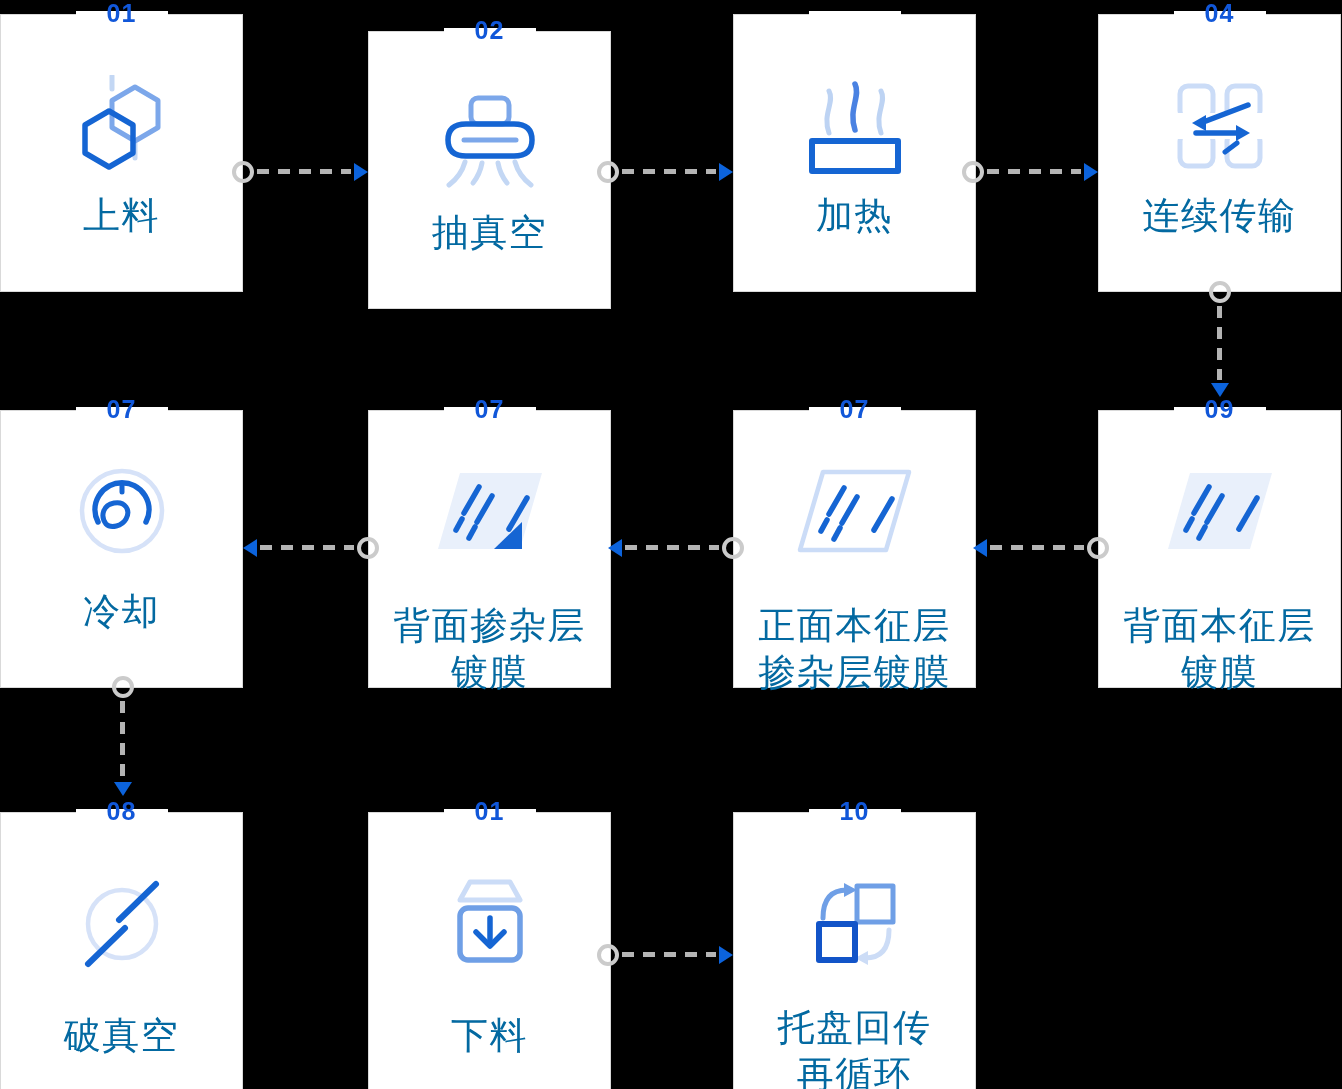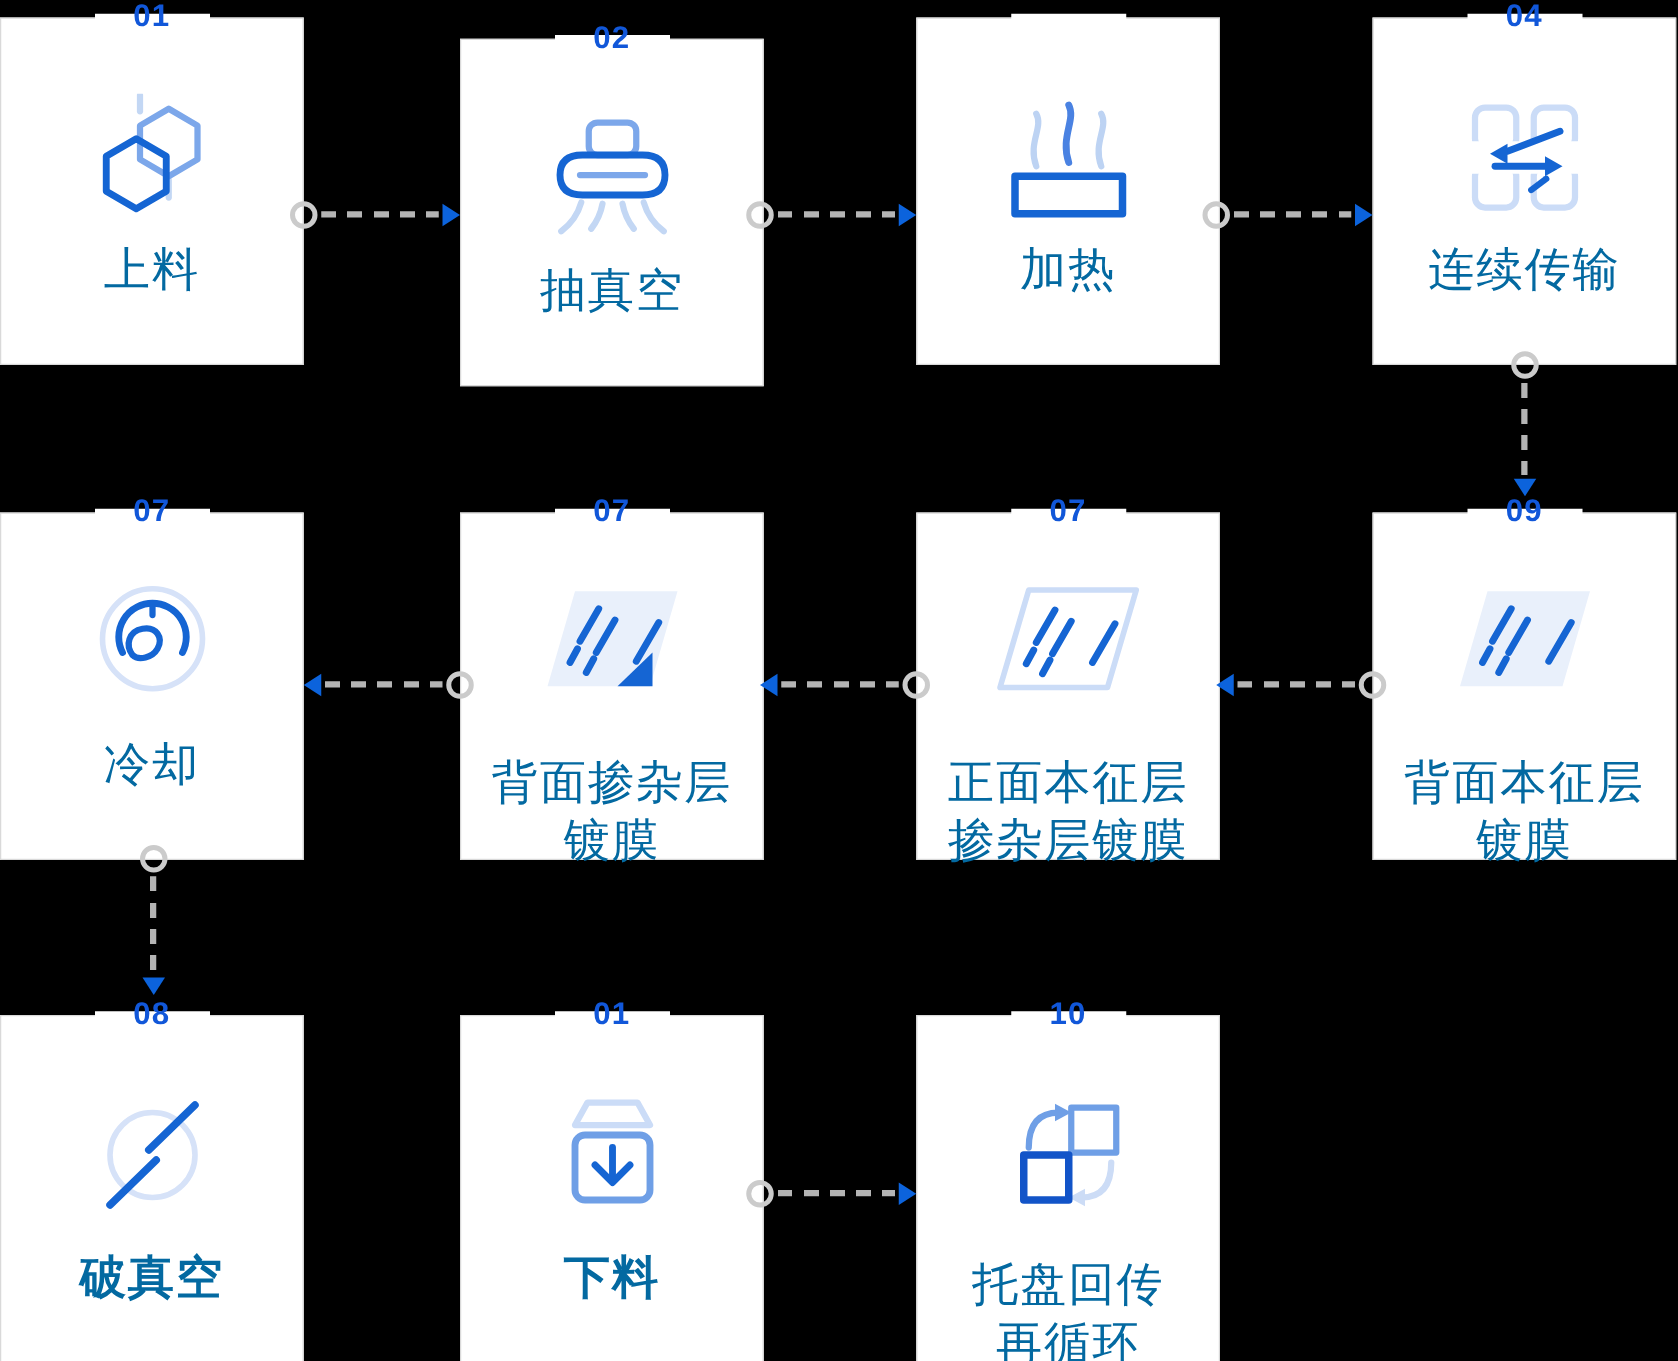--- a/index.html
+++ b/index.html
@@ -14,21 +14,21 @@
   .notch{position:absolute;top:-4px;left:50%;transform:translateX(-50%);
     width:92px;height:8px;background:#fff;z-index:1;}
   .num{position:absolute;top:-16px;left:0;right:0;text-align:center;z-index:2;
     font-size:25px;line-height:28px;font-weight:600;color:#1157D9;letter-spacing:1px;}
   .icon-box{position:absolute;top:36px;left:0;right:0;height:150px;
     display:flex;align-items:center;justify-content:center;}
   .icon-box.mid{top:25px;}
   .label{position:absolute;top:177px;left:0;right:0;text-align:center;
     font-size:37px;line-height:47px;color:#0369a1;letter-spacing:1.5px;}
   .label.two{top:163px;margin-top:28px;}
-  .label.low{top:185px;font-weight:bold;}
+  .label.low{top:199px;}
 
   .conn{position:absolute;display:flex;align-items:center;}
   .conn.h{height:23px;}
   .conn.v{flex-direction:column;width:23px;align-items:center;}
   .ring{width:14px;height:14px;border:4.5px solid #CBCBCB;border-radius:50%;
     flex:none;background:transparent;}
   .dash-h{flex:1;height:5px;margin:0 3px;
     background:repeating-linear-gradient(90deg,#B4B4B4 0 12px,transparent 12px 21px);}
   .dash-v{flex:1;width:5px;margin:3px 0;
     background:repeating-linear-gradient(180deg,#B4B4B4 0 12px,transparent 12px 21px);}

